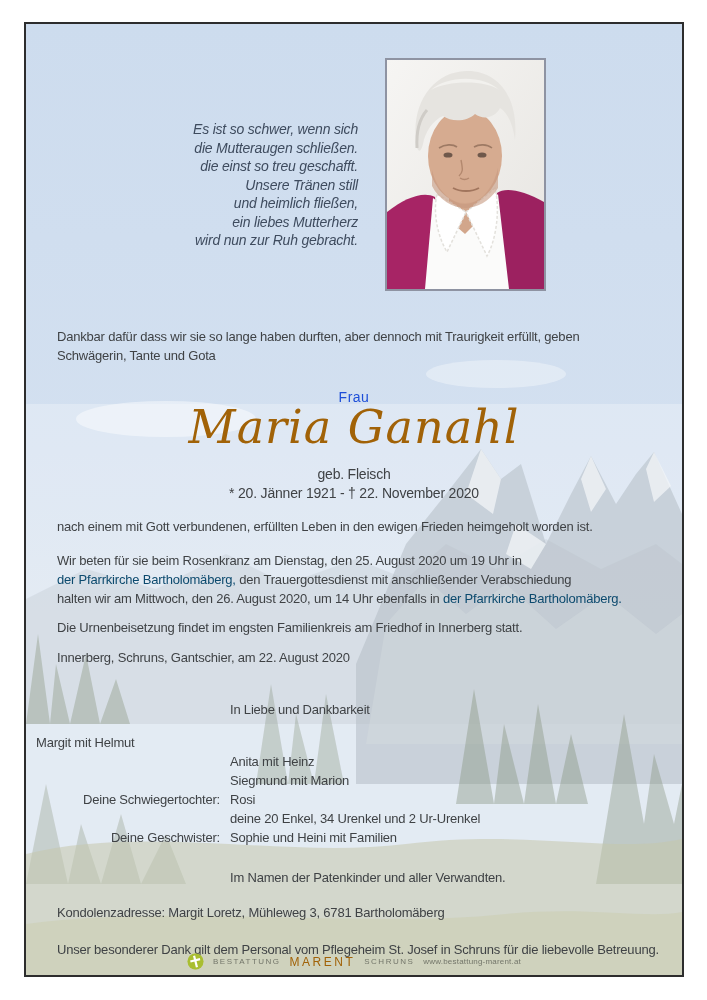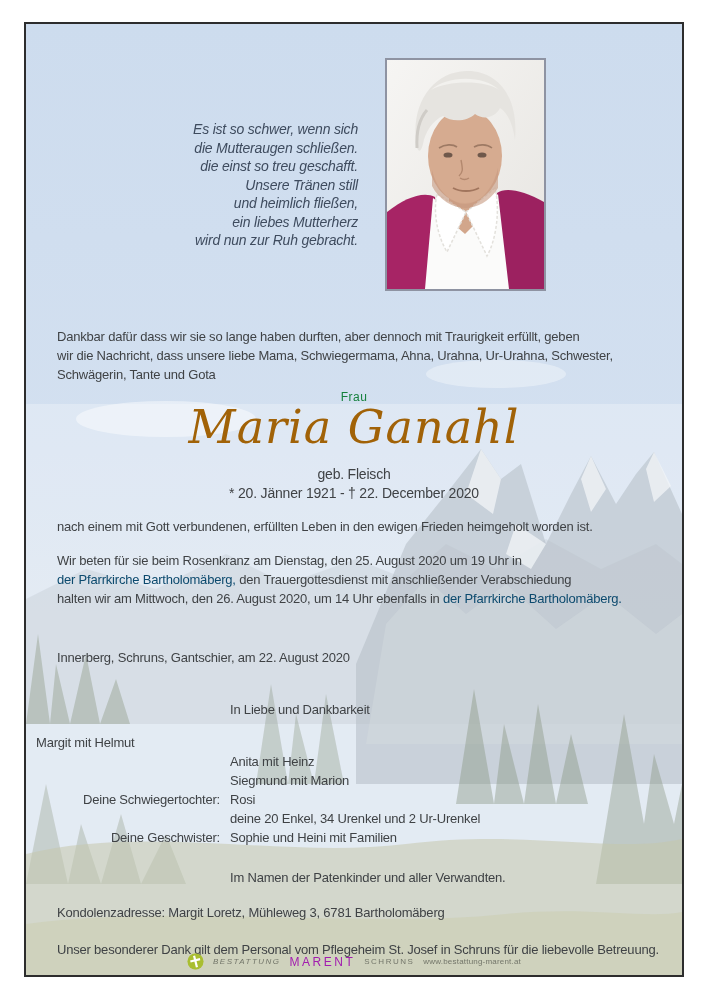--- a/index.html
+++ b/index.html
@@ -20,21 +20,21 @@
     top:96px;left:0;width:332px;text-align:right;
     font-style:italic;color:#3e4b5e;font-size:14px;line-height:18.5px;letter-spacing:-0.2px;
   }
   .photo-frame{
     top:34px;left:359px;width:157px;height:229px;
     border:2px solid #8e93a2;background:#fff;box-sizing:content-box;
   }
   .photo-frame svg{display:block;}
   .intro{top:295px;left:31px;margin-top:8px;}
   .center-line{left:0;width:656px;text-align:center;}
-  .salutation{top:364px;font-size:12px;letter-spacing:0.5px;color:#15803d;}
+  .salutation{top:364px;font-size:14px;letter-spacing:0.5px;color:#1d4ed8;}
   .name{
     top:376px;font-family:"DejaVu Serif",serif;font-style:italic;font-weight:400;
     font-size:46px;line-height:54px;color:#a16207;letter-spacing:1px;
   }
   .maiden{top:441px;font-size:14px;}
   .dates{top:460px;font-size:14px;}
   .passing{top:493px;left:31px;}
   .service{top:527px;left:31px;}
   .service b{font-weight:normal;color:#0c4a6e;}
   .urn{top:594px;left:31px;}
@@ -44,22 +44,22 @@
   .family-row{display:flex;}
   .family-label{width:194px;text-align:right;flex:0 0 194px;}
   .family-value{margin-left:10px;text-align:left;}
   .in-namen{top:844px;left:204px;}
   .condolence{top:879px;left:31px;}
   .thanks{top:916px;left:31px;}
   .footer{
     left:0;right:0;bottom:5px;display:flex;justify-content:center;
     align-items:center;gap:9px;color:#73766a;
   }
-  .footer .brand-prefix{font-size:8px;letter-spacing:1.5px;font-style:italic;}
-  .footer .brand-name{font-size:12px;letter-spacing:2.5px;color:#a21caf;}
+  .footer .brand-prefix{font-size:8px;letter-spacing:1.5px;}
+  .footer .brand-name{font-size:12px;letter-spacing:2.5px;color:#a16207;}
   .footer .brand-city{font-size:8px;letter-spacing:1.5px;}
   .footer .brand-url{font-size:8px;letter-spacing:0.2px;}
   .logo{width:17px;height:17px;display:block;}
 </style>
 </head>
 <body>
 
 <div class="card">
 
   <svg class="bg" viewBox="0 0 656 951" preserveAspectRatio="none" aria-hidden="true">
@@ -133,37 +133,37 @@
       <path d="M66,128 C73,132 85,132 92,128" stroke="#a1755d" stroke-width="1.8" fill="none"></path>
 
       <path d="M30,88 C22,44 46,12 79,11 C110,10 132,36 128,80 C126,64 120,52 113,48 C108,58 96,60 88,54 C80,62 64,62 56,56 C46,60 38,72 36,84 C34,92 32,92 30,88 Z" fill="#e6e4e0"></path>
       <path d="M44,30 C58,16 96,14 112,30 C100,20 60,20 44,30 Z" fill="#f2f1ee"></path>
       <path d="M30,88 C29,70 33,58 40,50" stroke="#cfccc7" stroke-width="3" fill="none"></path>
     </svg>
   </div>
 
   <div class="layer txt intro">
     <div>Dankbar dafür dass wir sie so lange haben durften, aber dennoch mit Traurigkeit erfüllt, geben</div>
-    <div>wir die Nachricht, dass unsere liebe Mama, Schwiegermama, Ahna, Urahna, Ur-Urahna, Schwester,</div>
     <div>Schwägerin, Tante und Gota</div>
   </div>
 
   <div class="layer txt center-line salutation">Frau</div>
   <div class="layer center-line name">Maria Ganahl</div>
   <div class="layer txt center-line maiden">geb. Fleisch</div>
-  <div class="layer txt center-line dates">* 20. Jänner 1921 -  † 22. December 2020</div>
+  <div class="layer txt center-line dates">* 20. Jänner 1921 -  † 22. November 2020</div>
 
   <div class="layer txt passing">nach einem mit Gott verbundenen, erfüllten Leben in den ewigen Frieden heimgeholt worden ist.</div>
 
   <div class="layer txt service">
     <div>Wir beten für sie beim Rosenkranz am Dienstag, den 25. August 2020 um 19 Uhr in</div>
     <div><b>der Pfarrkirche Bartholomäberg,</b><span> den Trauergottesdienst mit anschließender Verabschiedung</span></div>
     <div><span>halten wir am Mittwoch, den 26. August 2020, um 14 Uhr ebenfalls in </span><b>der Pfarrkirche Bartholomäberg.</b></div>
   </div>
 
+  <div class="layer txt urn">Die Urnenbeisetzung findet im engsten Familienkreis am Friedhof in Innerberg statt.</div>
 
   <div class="layer txt place-date">Innerberg, Schruns, Gantschier, am 22. August 2020</div>
 
   <div class="layer txt love">In Liebe und Dankbarkeit</div>
 
   <div class="layer txt family">
     <div class="family-row">
       <div class="family-value">Margit mit Helmut</div>
     </div>
     <div class="family-row">

